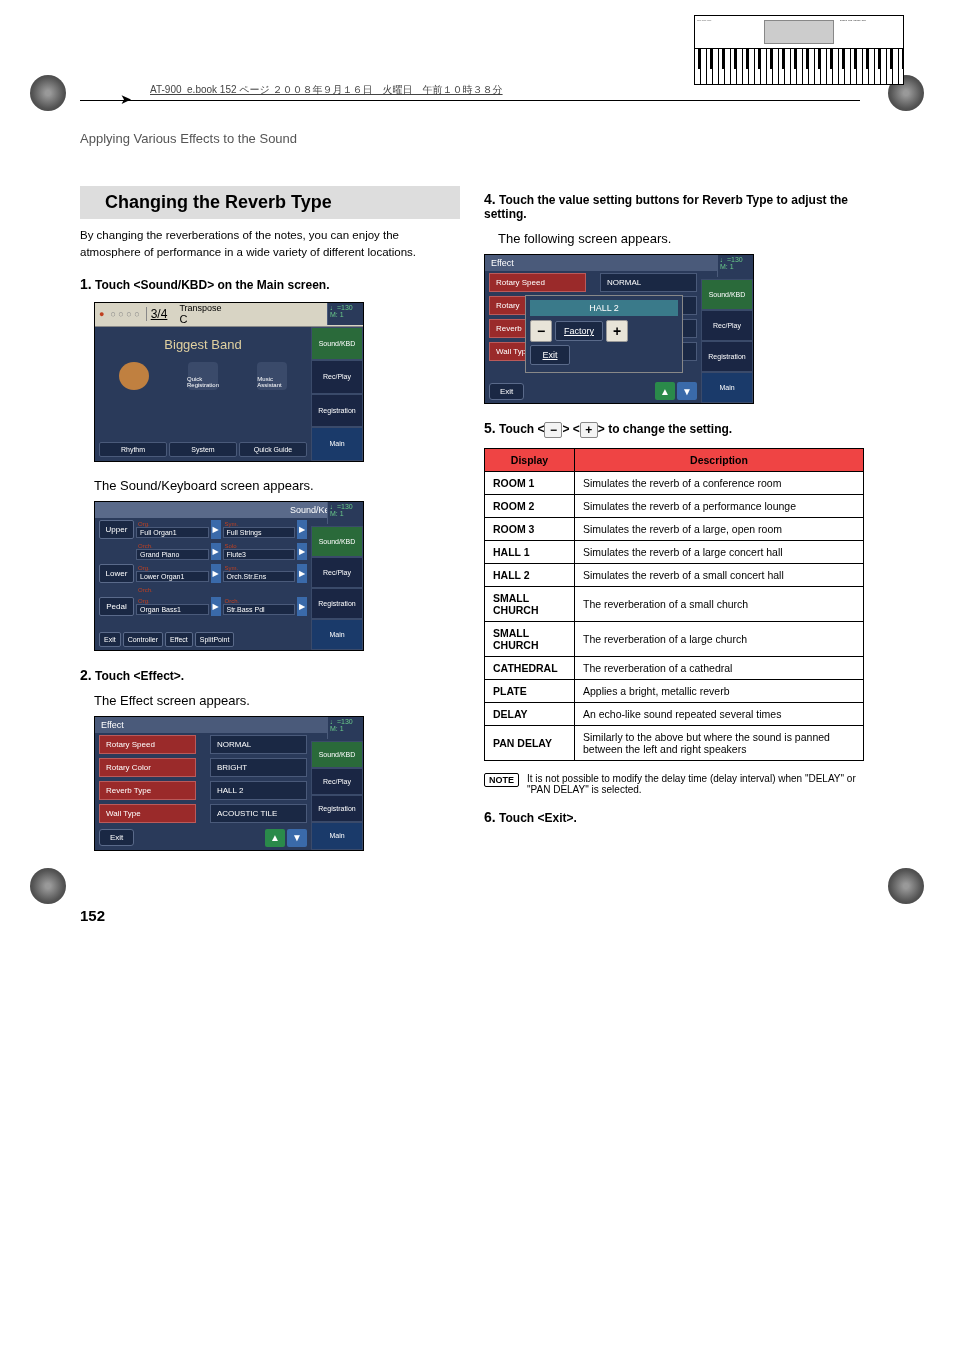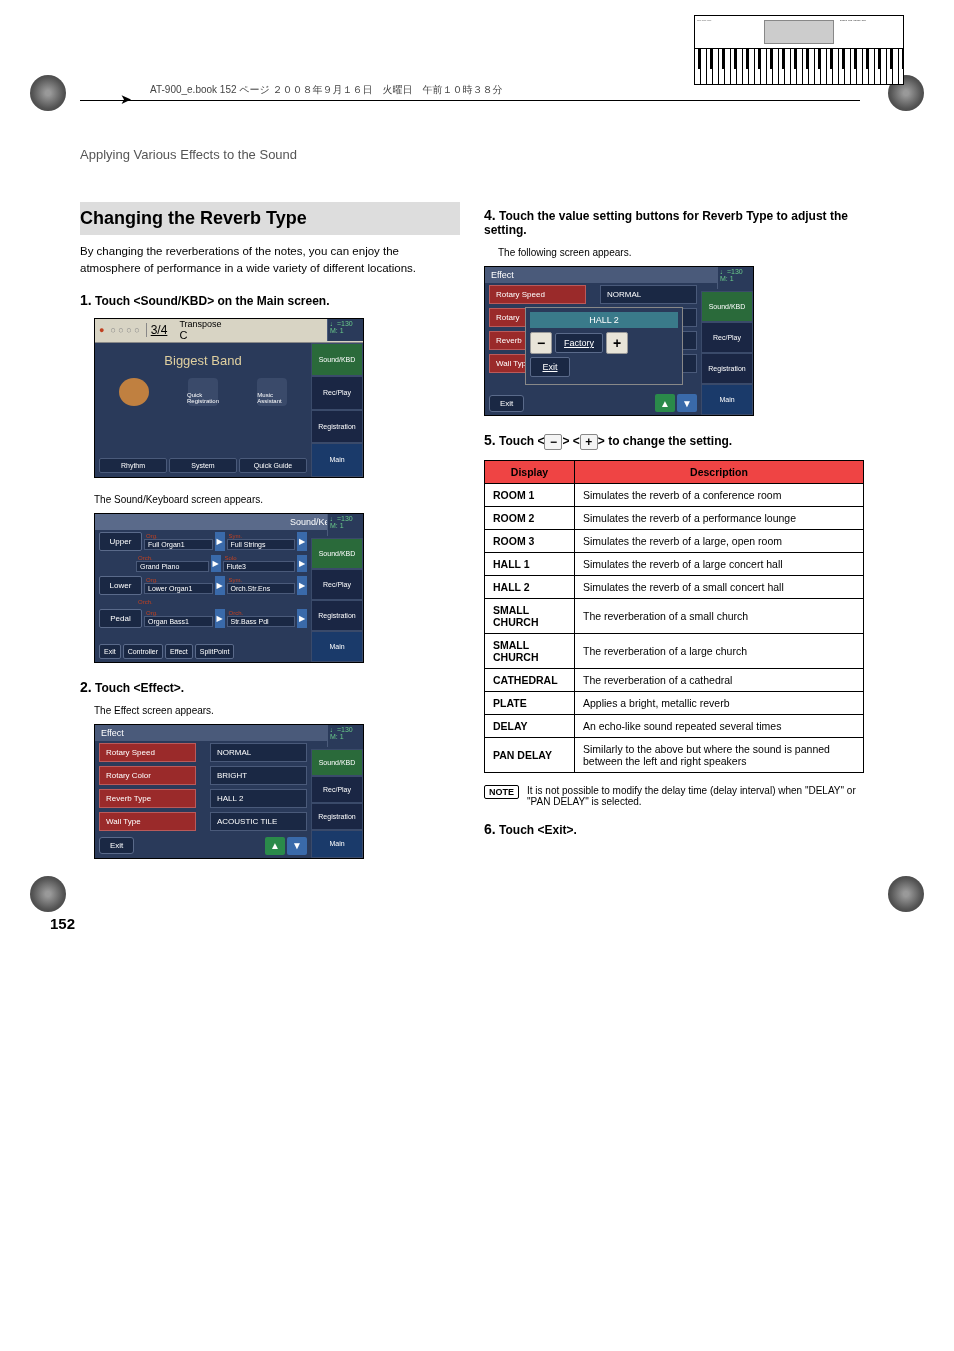--- a/index.html
+++ b/index.html
@@ -33,44 +33,45 @@
     position: relative;
     width: 780px;
     left: 30px;
   }
   .header-text {
     font-size: 10px;
     color: #444;
     position: absolute;
     top: -18px;
     left: 70px;
+    text-decoration: underline;
   }
   .header-arrow {
     position: absolute;
     top: -10px;
     left: 40px;
     font-size: 14px;
   }
   .content {
     display: flex;
     gap: 24px;
     margin-top: 30px;
     padding: 0 30px;
   }
-  .col { flex: 1; min-width: 0; margin-top: 16px; }
+  .col { flex: 1; min-width: 0; }
   .col-left { flex: 0 0 380px; }
   .col-right { flex: 0 0 380px; }
   .breadcrumb {
     font-size: 13px;
     color: #555;
     margin-bottom: 40px;
   }
   .section-title {
     background: #ddd;
-    padding: 6px 0;
+    padding: 6px 25px;
     font-weight: bold;
     font-size: 18px;
     margin-bottom: 8px;
   }
   .intro-text {
     font-size: 11.5px;
     line-height: 1.5;
     margin-bottom: 14px;
   }
   .step {
@@ -80,21 +81,21 @@
     font-weight: bold;
     font-size: 14px;
     display: inline;
   }
   .step-text {
     font-weight: bold;
     font-size: 12px;
     display: inline;
   }
   .step-caption {
-    font-size: 10px;
+    font-size: 13px;
     margin: 6px 0 8px 14px;
   }
   .screenshot {
     width: 270px;
     height: auto;
     margin: 8px 0 16px 14px;
     border: 1px solid #000;
     background: #2a3a5a;
     padding: 0;
     position: relative;
@@ -200,21 +201,21 @@
     display: flex;
     align-items: center;
     padding: 2px 56px 2px 4px;
     gap: 2px;
   }
   .kb-label {
     background: #1a2844;
     color: #fff;
     font-size: 8px;
     padding: 4px 3px;
-    width: 43px;
+    width: 35px;
     border: 1px solid #5a6a8a;
     border-radius: 2px;
     text-align: center;
   }
   .kb-voice {
     flex: 1;
     display: flex;
     flex-direction: column;
     font-size: 7px;
   }
@@ -470,20 +471,21 @@
     content: "";
     position: absolute;
     top: 0; left: 0; right: 0;
     height: 20px;
     background: repeating-linear-gradient(90deg, transparent 0, transparent 3px, #000 3px, #000 6px, transparent 6px, transparent 12px);
   }
   .page-num {
     font-weight: bold;
     font-size: 15px;
     margin-top: 40px;
+    margin-left: 30px;
   }
   .tempo-badge {
     position: absolute;
     top: 0;
     right: 0;
     width: 36px;
     height: 22px;
     background: #2a3a5a;
     color: #6aca8a;
     font-size: 7px;

